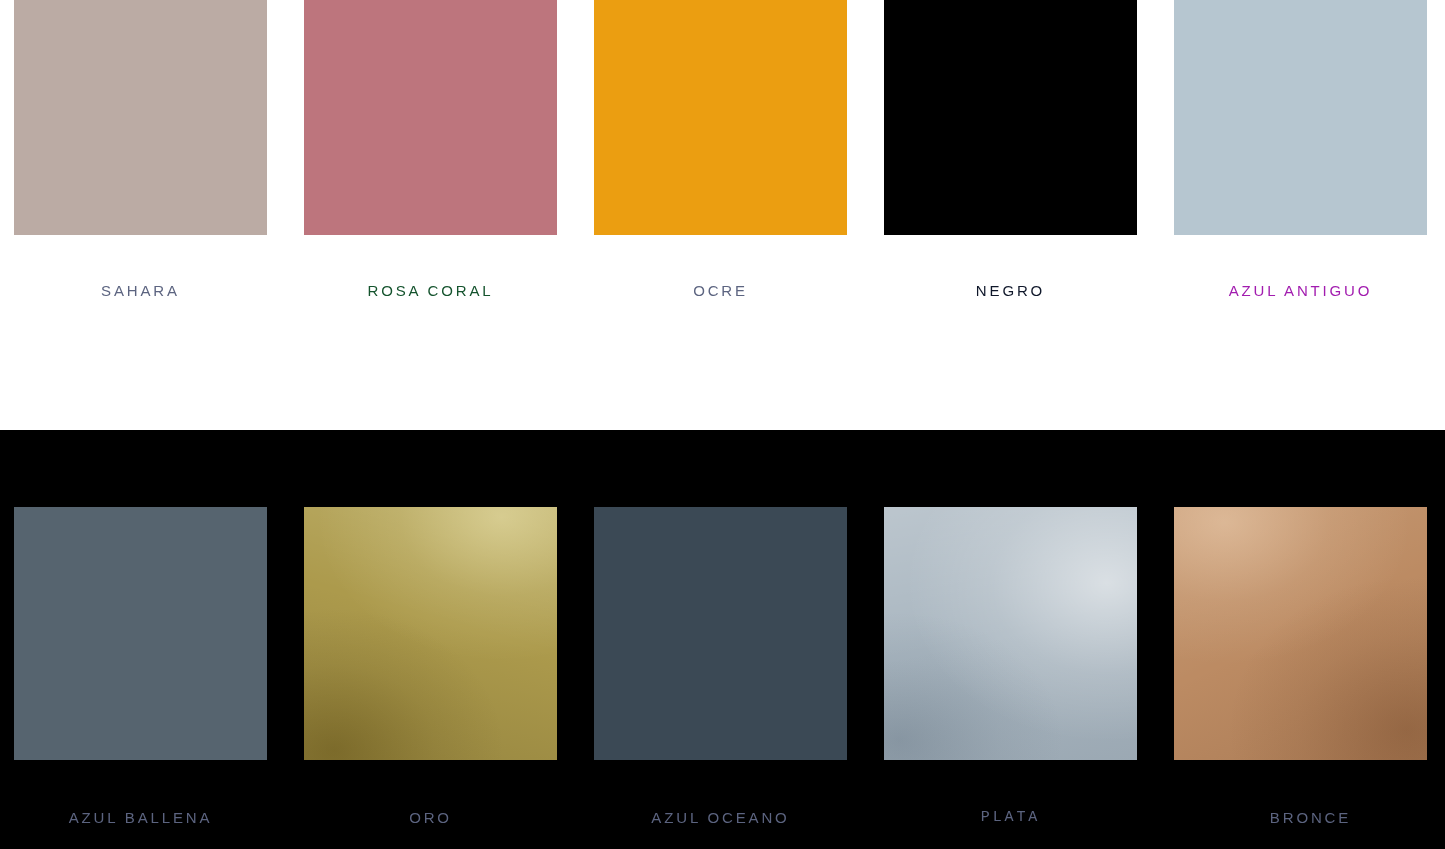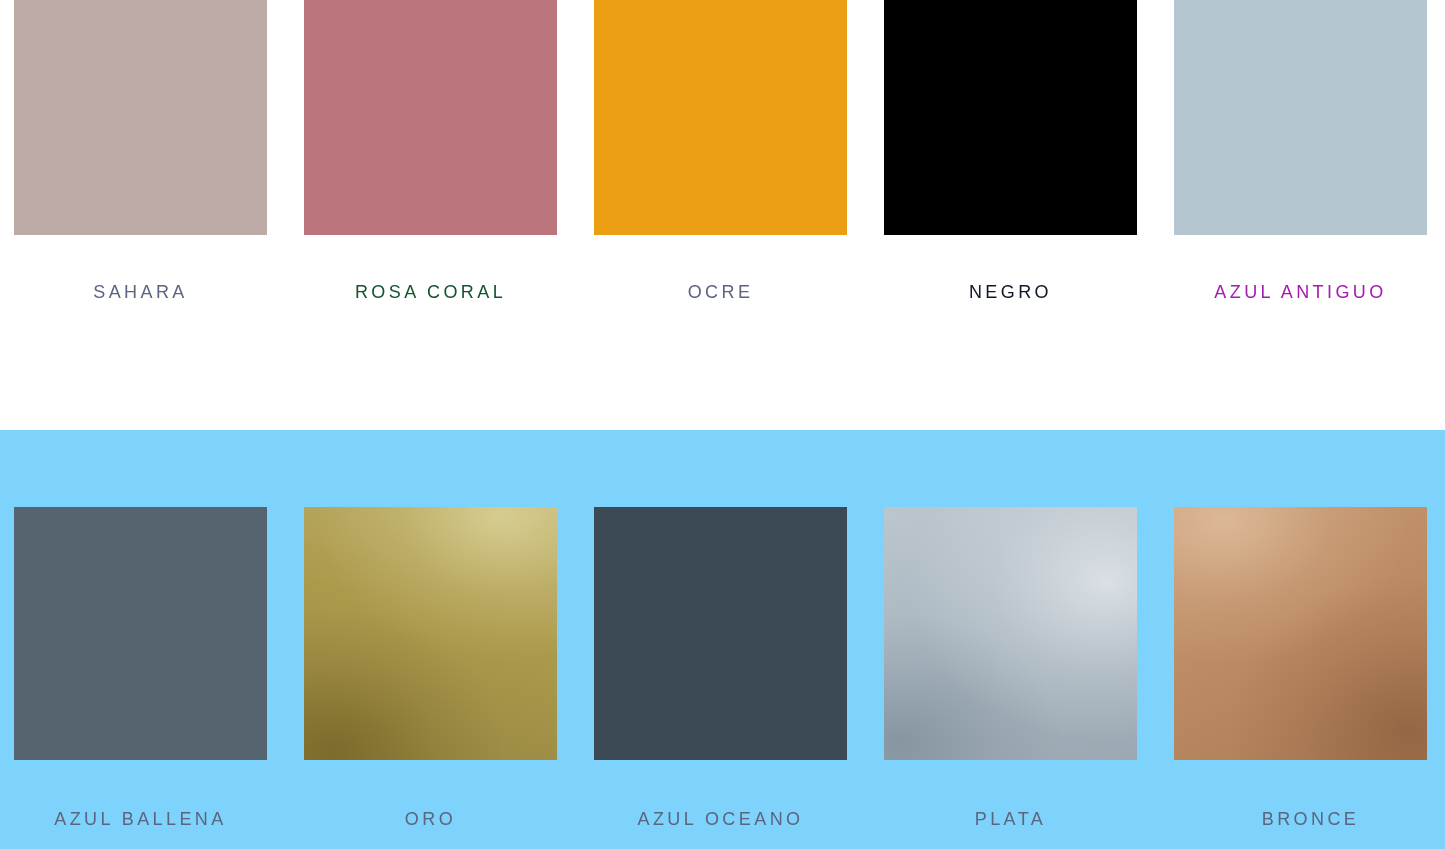--- a/index.html
+++ b/index.html
@@ -65,21 +65,21 @@
   .swatch-chip {
     width: 253px;
     height: 253px;
     display: block;
     position: relative;
     overflow: hidden;
   }
 
   .swatch-label {
     margin-top: 48px;
-    font-size: 18px;
+    font-size: 15px;
     line-height: 1;
     letter-spacing: 0.19em;
     text-transform: uppercase;
     color: #5c6480;
     white-space: nowrap;
     text-align: center;
     font-weight: 400;
   }
   .section-metallic .swatch-label {
     margin-top: 50px;
@@ -140,41 +140,41 @@
       </div>
 
       <div class="swatch-cell">
         <span class="swatch-chip" style="background-color: rgb(182, 198, 208);"></span>
         <span class="swatch-label" style="color: #a21caf;">AZUL ANTIGUO</span>
       </div>
 
     </div>
   </section>
 
-  <section class="swatch-section section-metallic" style="background: #7dd3fc;">
+  <section class="swatch-section section-metallic" style="background: #000000;">
     <div class="swatch-grid">
 
       <div class="swatch-cell">
         <span class="swatch-chip" style="background-color: rgb(86, 100, 111);"></span>
         <span class="swatch-label" style="color: rgb(92, 100, 128);">AZUL BALLENA</span>
       </div>
 
       <div class="swatch-cell">
         <span class="swatch-chip finish-metallic finish-oro" style="background-color: rgb(172, 154, 76);"></span>
         <span class="swatch-label" style="color: rgb(92, 100, 128);">ORO</span>
       </div>
 
       <div class="swatch-cell">
         <span class="swatch-chip" style="background-color: rgb(59, 73, 85);"></span>
         <span class="swatch-label" style="color: rgb(92, 100, 128);">AZUL OCEANO</span>
       </div>
 
       <div class="swatch-cell">
         <span class="swatch-chip finish-metallic finish-plata" style="background-color: rgb(169, 182, 192);"></span>
-        <span class="swatch-label" style="color: rgb(92, 100, 128);">PLATA</span>
+        <span class="swatch-label" style="color: rgb(92, 100, 128); font-family: Liberation Mono, monospace;">PLATA</span>
       </div>
 
       <div class="swatch-cell">
         <span class="swatch-chip finish-metallic finish-bronce" style="background-color: rgb(188, 139, 99);"></span>
         <span class="swatch-label" style="color: rgb(92, 100, 128); margin-left: 20px;">BRONCE</span>
       </div>
 
     </div>
   </section>
 

